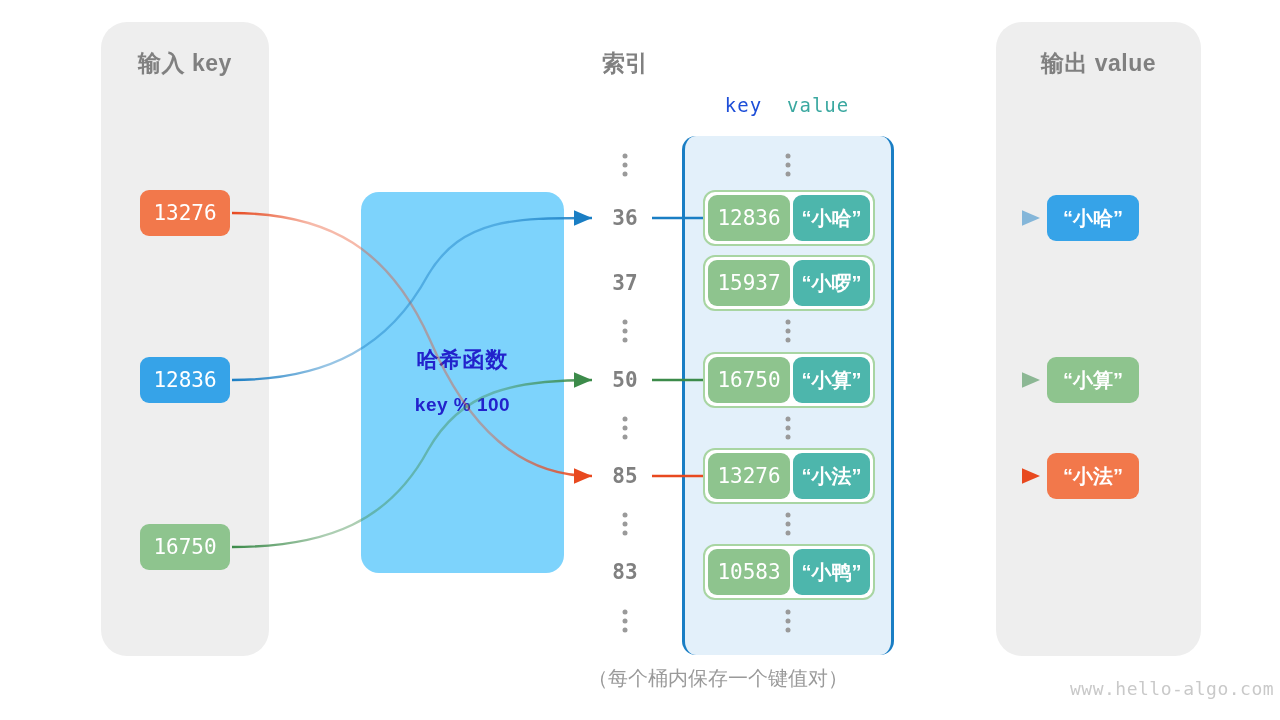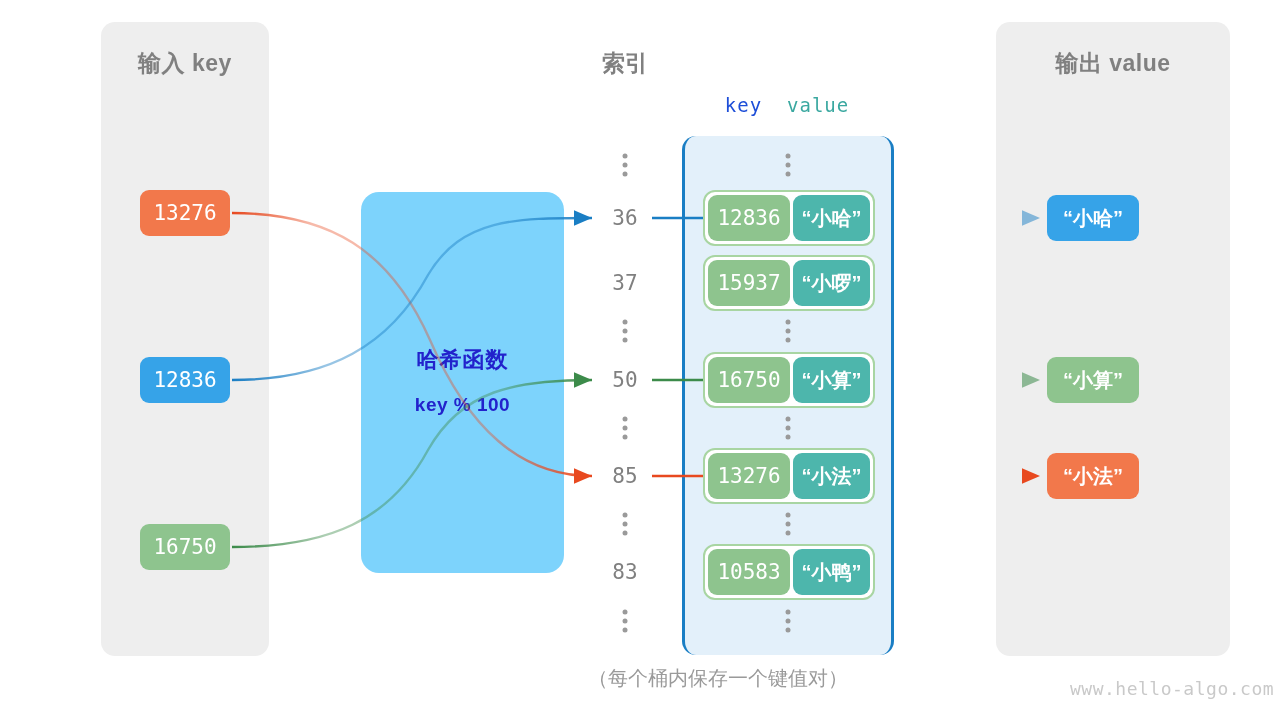--- a/index.html
+++ b/index.html
@@ -13,24 +13,24 @@
     height: 720px;
     background: #ffffff;
     font-family: "Liberation Sans", "DejaVu Sans", sans-serif;
     overflow: hidden;
   }
 
   
   .side-panel {
     position: absolute;
     background: #eeeeee;
-    border-radius: 14px;
+    border-radius: 26px;
   }
   #panel-input  { left: 101px;  top: 22px; width: 168px; height: 634px; }
-  #panel-output { left: 996px;  top: 22px; width: 234px; height: 634px; }
+  #panel-output { left: 996px;  top: 22px; width: 205px; height: 634px; }
 
   .panel-title {
     position: absolute;
     width: 100%;
     text-align: center;
     top: 26px;
     font-size: 23px;
     font-weight: bold;
     color: #808080;
     letter-spacing: 0.5px;
@@ -97,20 +97,21 @@
   
   #index-col { position: absolute; left: 592px; top: 136px; width: 66px; height: 519px; }
   .idx-item {
     position: absolute;
     width: 66px;
     text-align: center;
     color: #808080;
     font-family: "DejaVu Sans Mono", "Liberation Mono", monospace;
     font-size: 21px;
     transform: translateY(-50%);
+    font-weight: bold;
   }
 
   
   .vdots {
     position: absolute;
     transform: translate(-50%, -50%);
     display: flex;
     flex-direction: column;
     align-items: center;
     gap: 4px;

